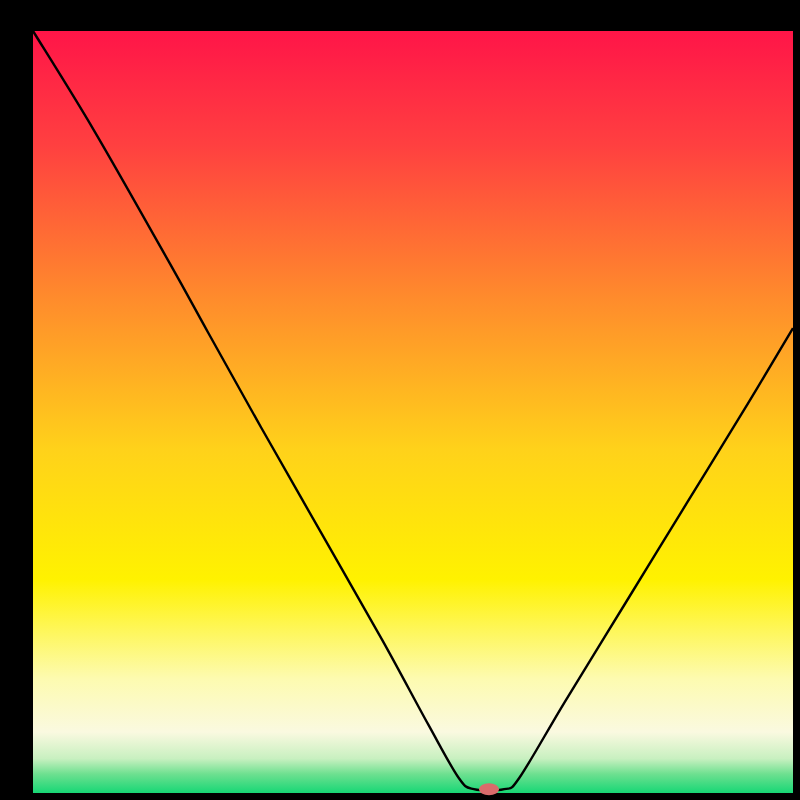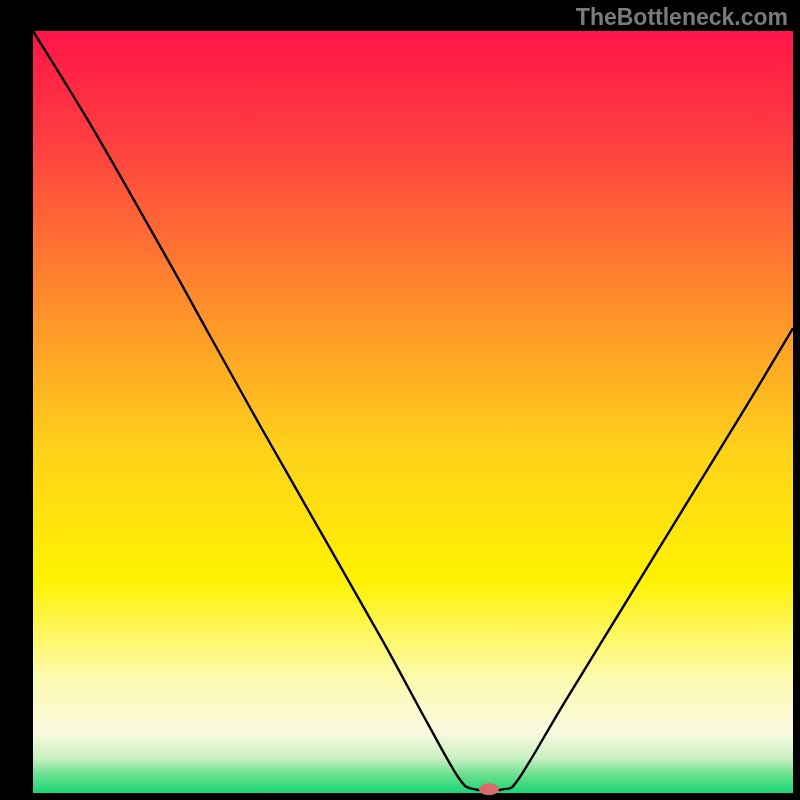--- a/index.html
+++ b/index.html
@@ -27,21 +27,20 @@
     letter-spacing: 0px;
   }
   svg {
     display: block;
   }
 </style>
 </head>
 <body>
 
 <div class="chart-container">
-  <div class="watermark">TheBottleneck.com</div>
   <svg id="chart-svg" width="800" height="800" viewBox="0 0 800 800">
     <defs>
       <linearGradient id="bg-grad" x1="0" y1="0" x2="0" y2="1">
           <stop offset="0%" stop-color="#ff1548"></stop>
           <stop offset="15%" stop-color="#ff4040"></stop>
           <stop offset="35%" stop-color="#ff8b2c"></stop>
           <stop offset="55.00000000000001%" stop-color="#ffd21a"></stop>
           <stop offset="72%" stop-color="#fff200"></stop>
           <stop offset="85%" stop-color="#fdfbb0"></stop>
           <stop offset="92%" stop-color="#faf9e0"></stop>

